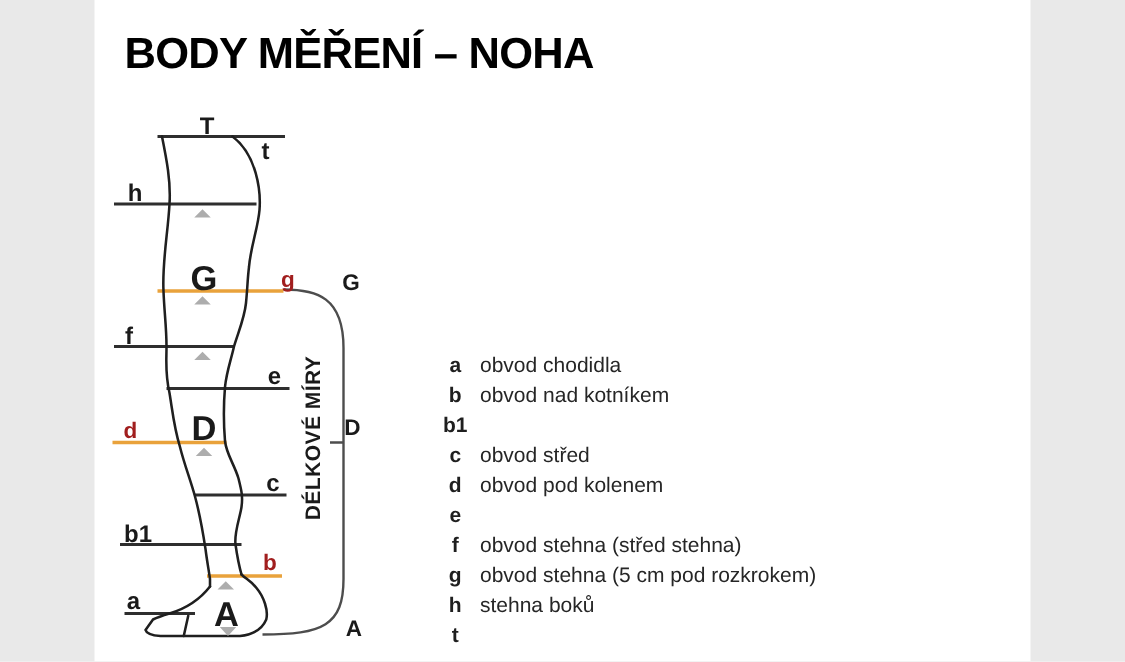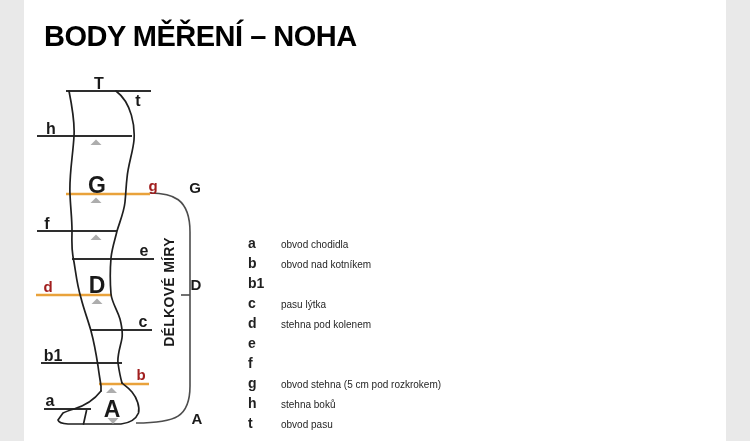--- a/index.html
+++ b/index.html
@@ -10,24 +10,25 @@
     --marker-triangle:#ADADAD;
     --bracket:#4d4d4d;
     --ink:#1a1a1a;
     --paper:#ffffff;
   }
   *{margin:0;padding:0;box-sizing:border-box;}
   html,body{background:#e9e9e9;}
   body{font-family:"Liberation Sans",sans-serif;}
   .page{
     position:relative;
-    width:702px;height:441px;
+    width:624px;height:441px;
     background:var(--paper);
     overflow:hidden;
     margin:0 auto;
+    text-align:center;
   }
   .title{
     position:absolute;left:20px;top:20px;
     font-size:29px;font-weight:bold;color:#000;
     letter-spacing:-0.5px;
     white-space:nowrap;
   }
   .diagram-svg{
     position:absolute;left:0;top:70px;
     width:200px;height:371px;
@@ -53,21 +54,21 @@
   .legend-row{
     display:flex;align-items:baseline;
     height:20px;line-height:20px;
     color:#262626;
   }
   .legend-key{
     width:33px;flex:0 0 33px;
     font-size:14px;font-weight:bold;color:#1f1f1f;
   }
   .legend-text{
-    font-size:10px;font-weight:normal;
+    font-size:14px;font-weight:normal;
     white-space:nowrap;
   }
 </style>
 </head>
 <body>
 
 <div class="page">
 
   <h1 class="title">BODY MĚŘENÍ – NOHA</h1>
 
@@ -146,39 +147,39 @@
     </div>
     <div class="legend-row">
       <span class="legend-key">b</span>
       <span class="legend-text">obvod nad kotníkem</span>
     </div>
     <div class="legend-row">
       <span class="legend-key">b1</span>
     </div>
     <div class="legend-row">
       <span class="legend-key">c</span>
-      <span class="legend-text">pasu lýtka</span>
+      <span class="legend-text">obvod střed</span>
     </div>
     <div class="legend-row">
       <span class="legend-key">d</span>
-      <span class="legend-text">stehna pod kolenem</span>
+      <span class="legend-text">obvod pod kolenem</span>
     </div>
     <div class="legend-row">
       <span class="legend-key">e</span>
     </div>
     <div class="legend-row">
       <span class="legend-key">f</span>
+      <span class="legend-text">obvod stehna (střed stehna)</span>
     </div>
     <div class="legend-row">
       <span class="legend-key">g</span>
       <span class="legend-text">obvod stehna (5 cm pod rozkrokem)</span>
     </div>
     <div class="legend-row">
       <span class="legend-key">h</span>
       <span class="legend-text">stehna boků</span>
     </div>
     <div class="legend-row">
       <span class="legend-key">t</span>
-      <span class="legend-text">obvod pasu</span>
     </div>
   </div>
 
 </div>
 
 </body></html>

